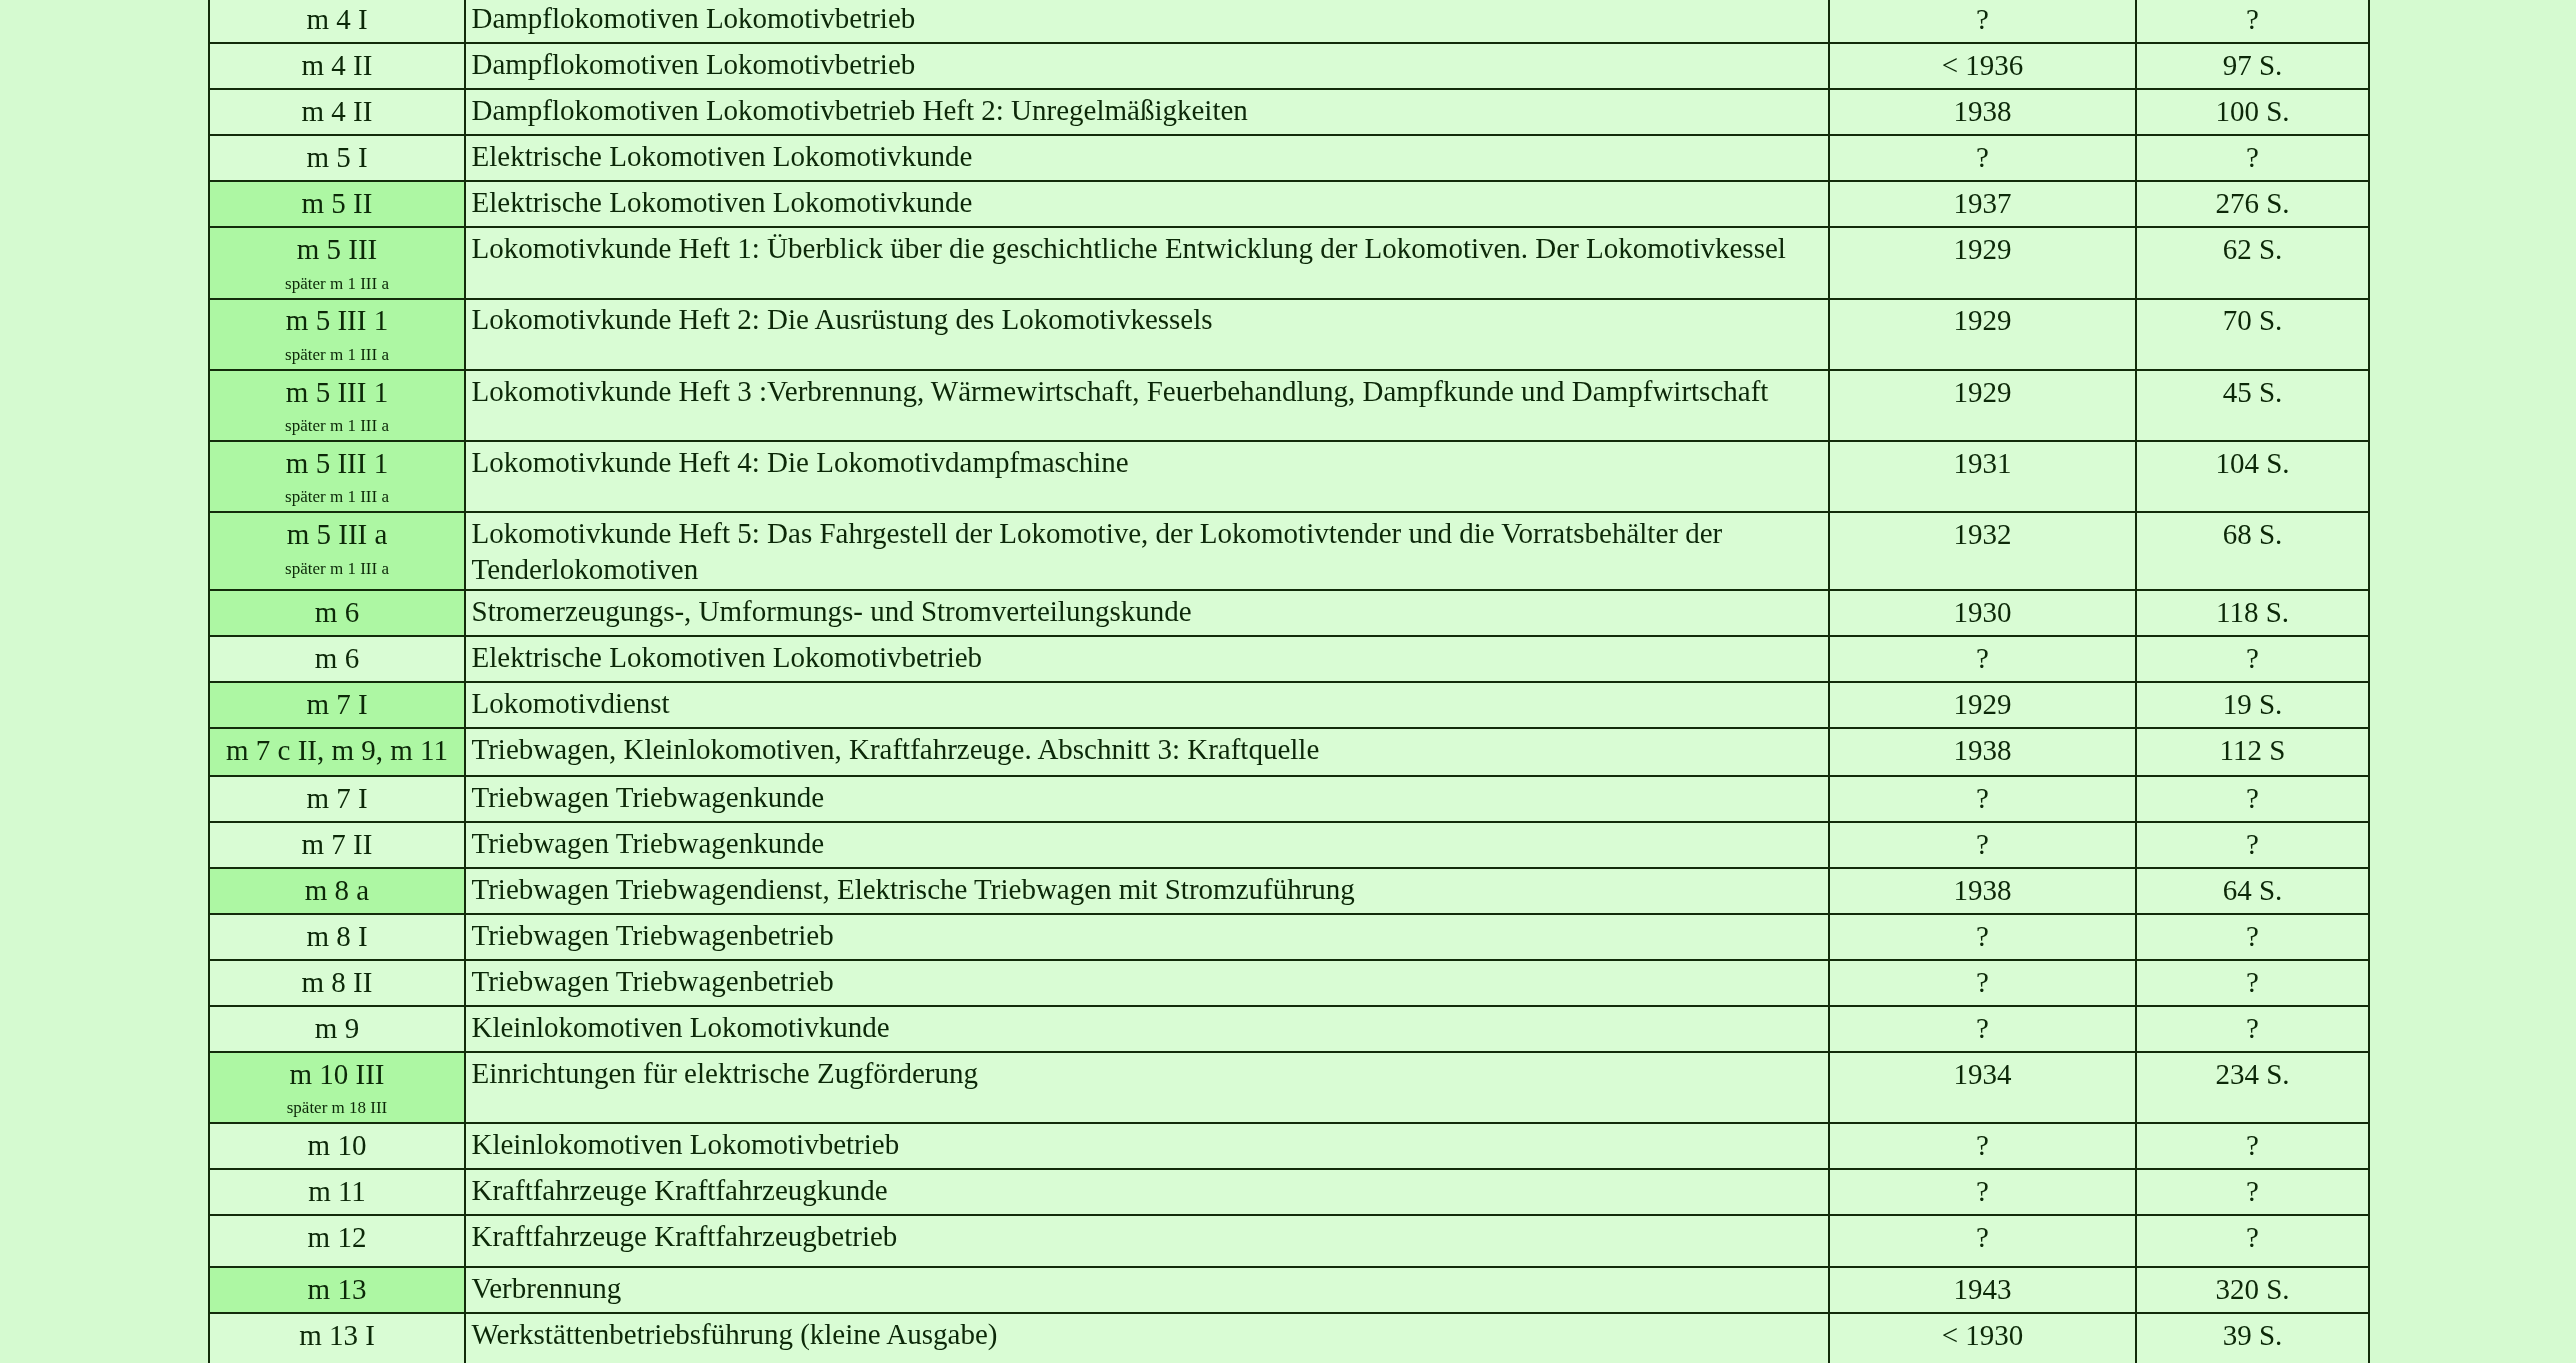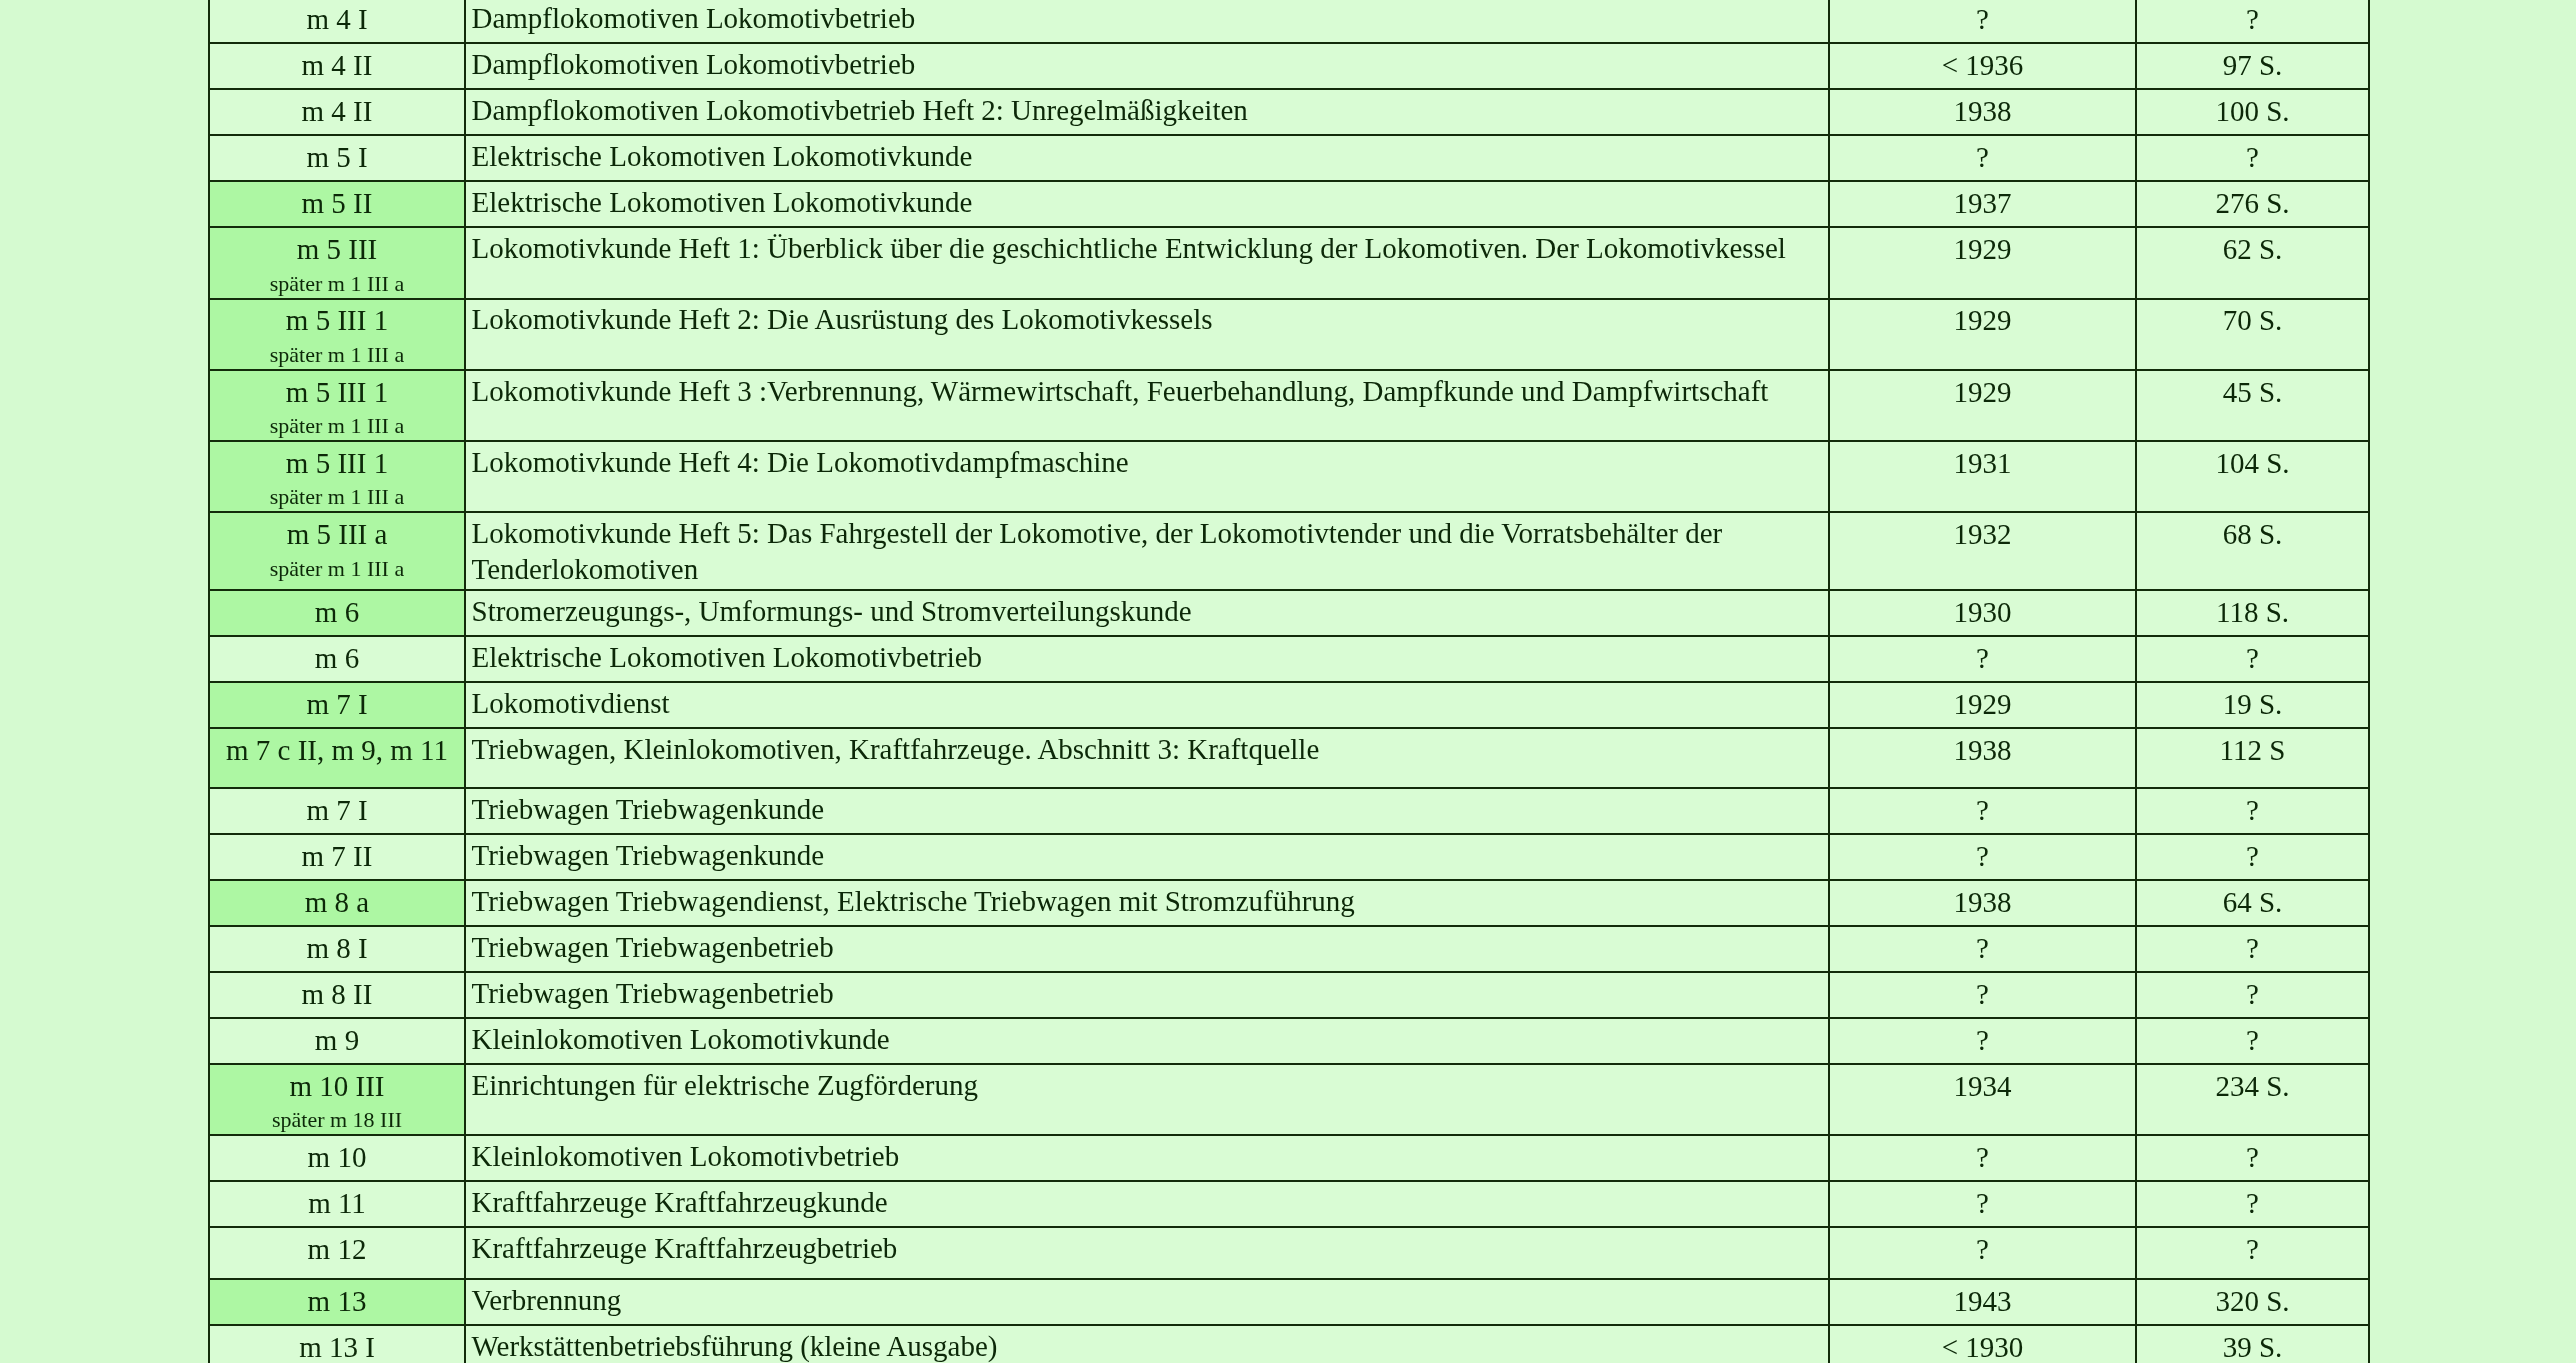--- a/index.html
+++ b/index.html
@@ -29,21 +29,21 @@
     font-size:29px;
     line-height:38px;
     padding:1.8px 5.5px;
     overflow:hidden;
     background:var(--cell-bg);
     color:var(--text);
   }
   td.code{text-align:center;}
   td.code.hl{background:var(--hl-bg);}
   .code-main{line-height:38px;}
-  .code-sub{font-size:22px;line-height:24px;margin-top:3.6px;}
+  .code-sub{font-size:17px;line-height:24px;margin-top:3.6px;}
   td.title{text-align:left;white-space:nowrap;}
   td.title .tline{line-height:36px;white-space:nowrap;}
   td.num{text-align:center;}
 </style>
 </head>
 <body>
 
 <table class="catalog">
   <colgroup>
     <col style="width:256px">
@@ -181,21 +181,21 @@
       <tr style="height: 46px;">
         <td class="code hl">
           <div class="code-main">m 7 I</div>
         </td>
         <td class="title">
           <div class="tline">Lokomotivdienst</div>
         </td>
         <td class="num">1929</td>
         <td class="num">19 S.</td>
       </tr>
-      <tr style="height: 60px; margin-top: 12px;">
+      <tr style="height: 48px; margin-top: 12px;">
         <td class="code hl">
           <div class="code-main">m 7 c II, m 9, m 11</div>
         </td>
         <td class="title">
           <div class="tline">Triebwagen, Kleinlokomotiven, Kraftfahrzeuge. Abschnitt 3: Kraftquelle</div>
         </td>
         <td class="num">1938</td>
         <td class="num">112 S</td>
       </tr>
       <tr style="height: 46px;">

